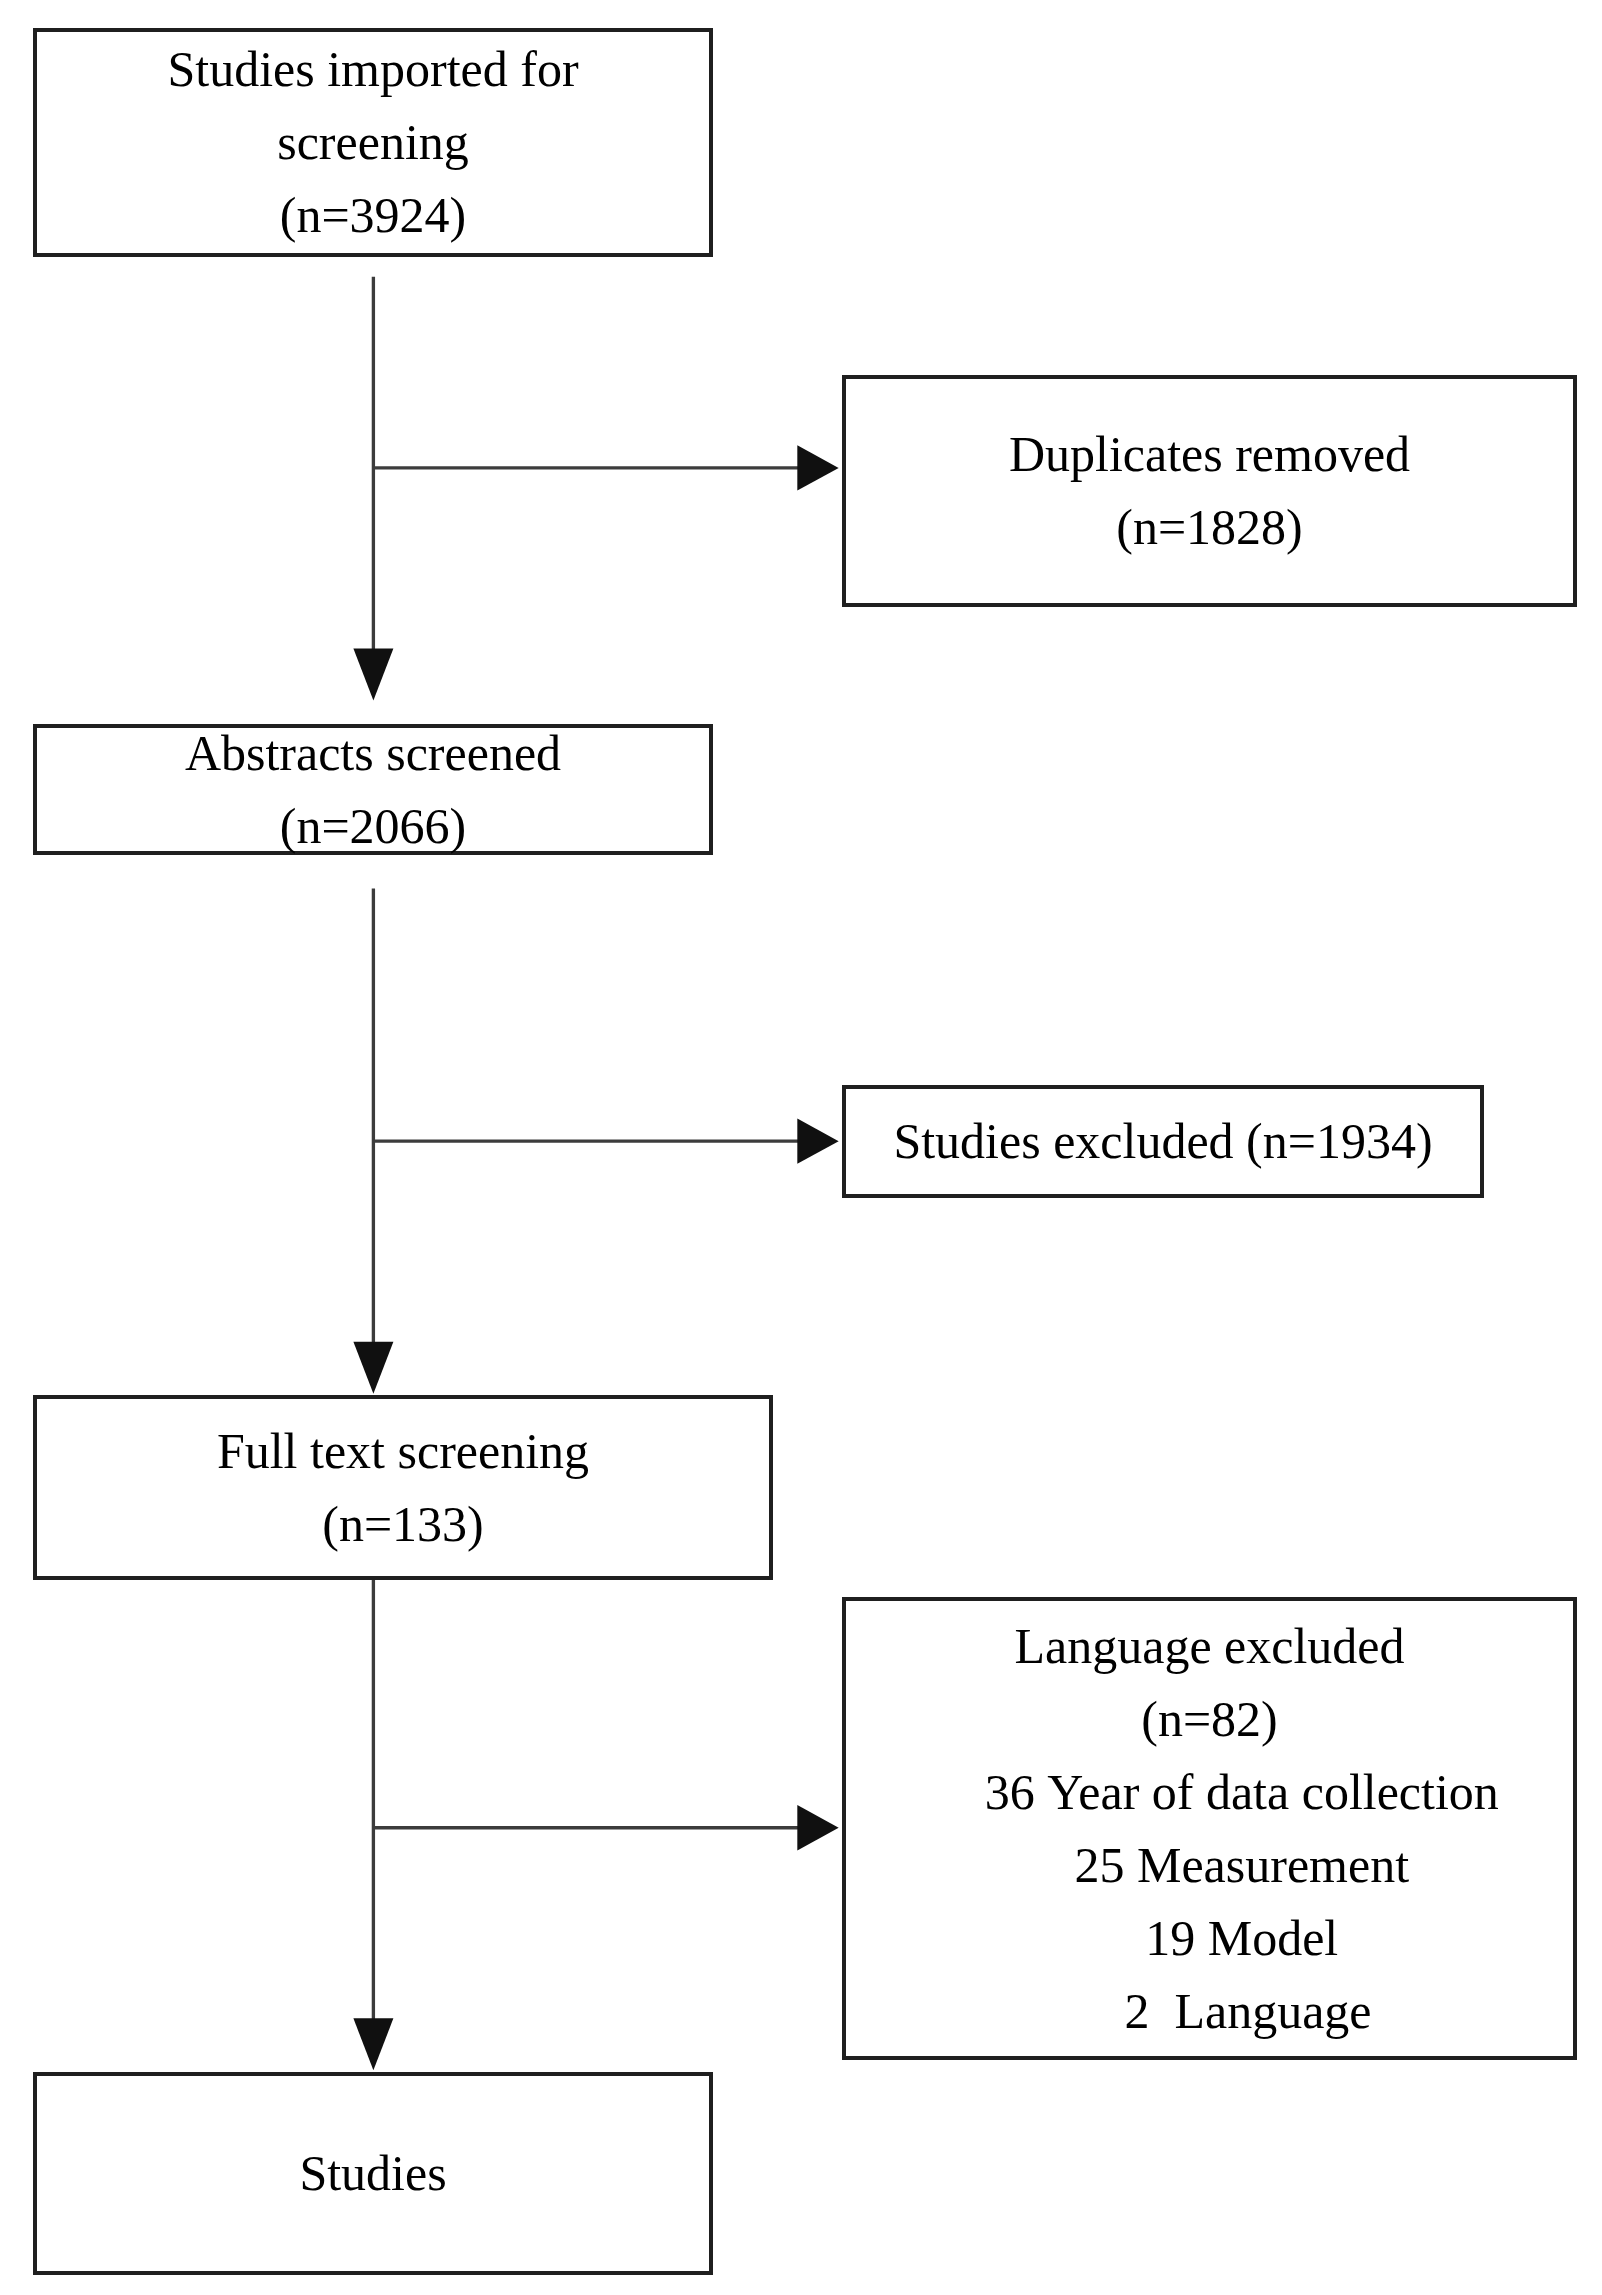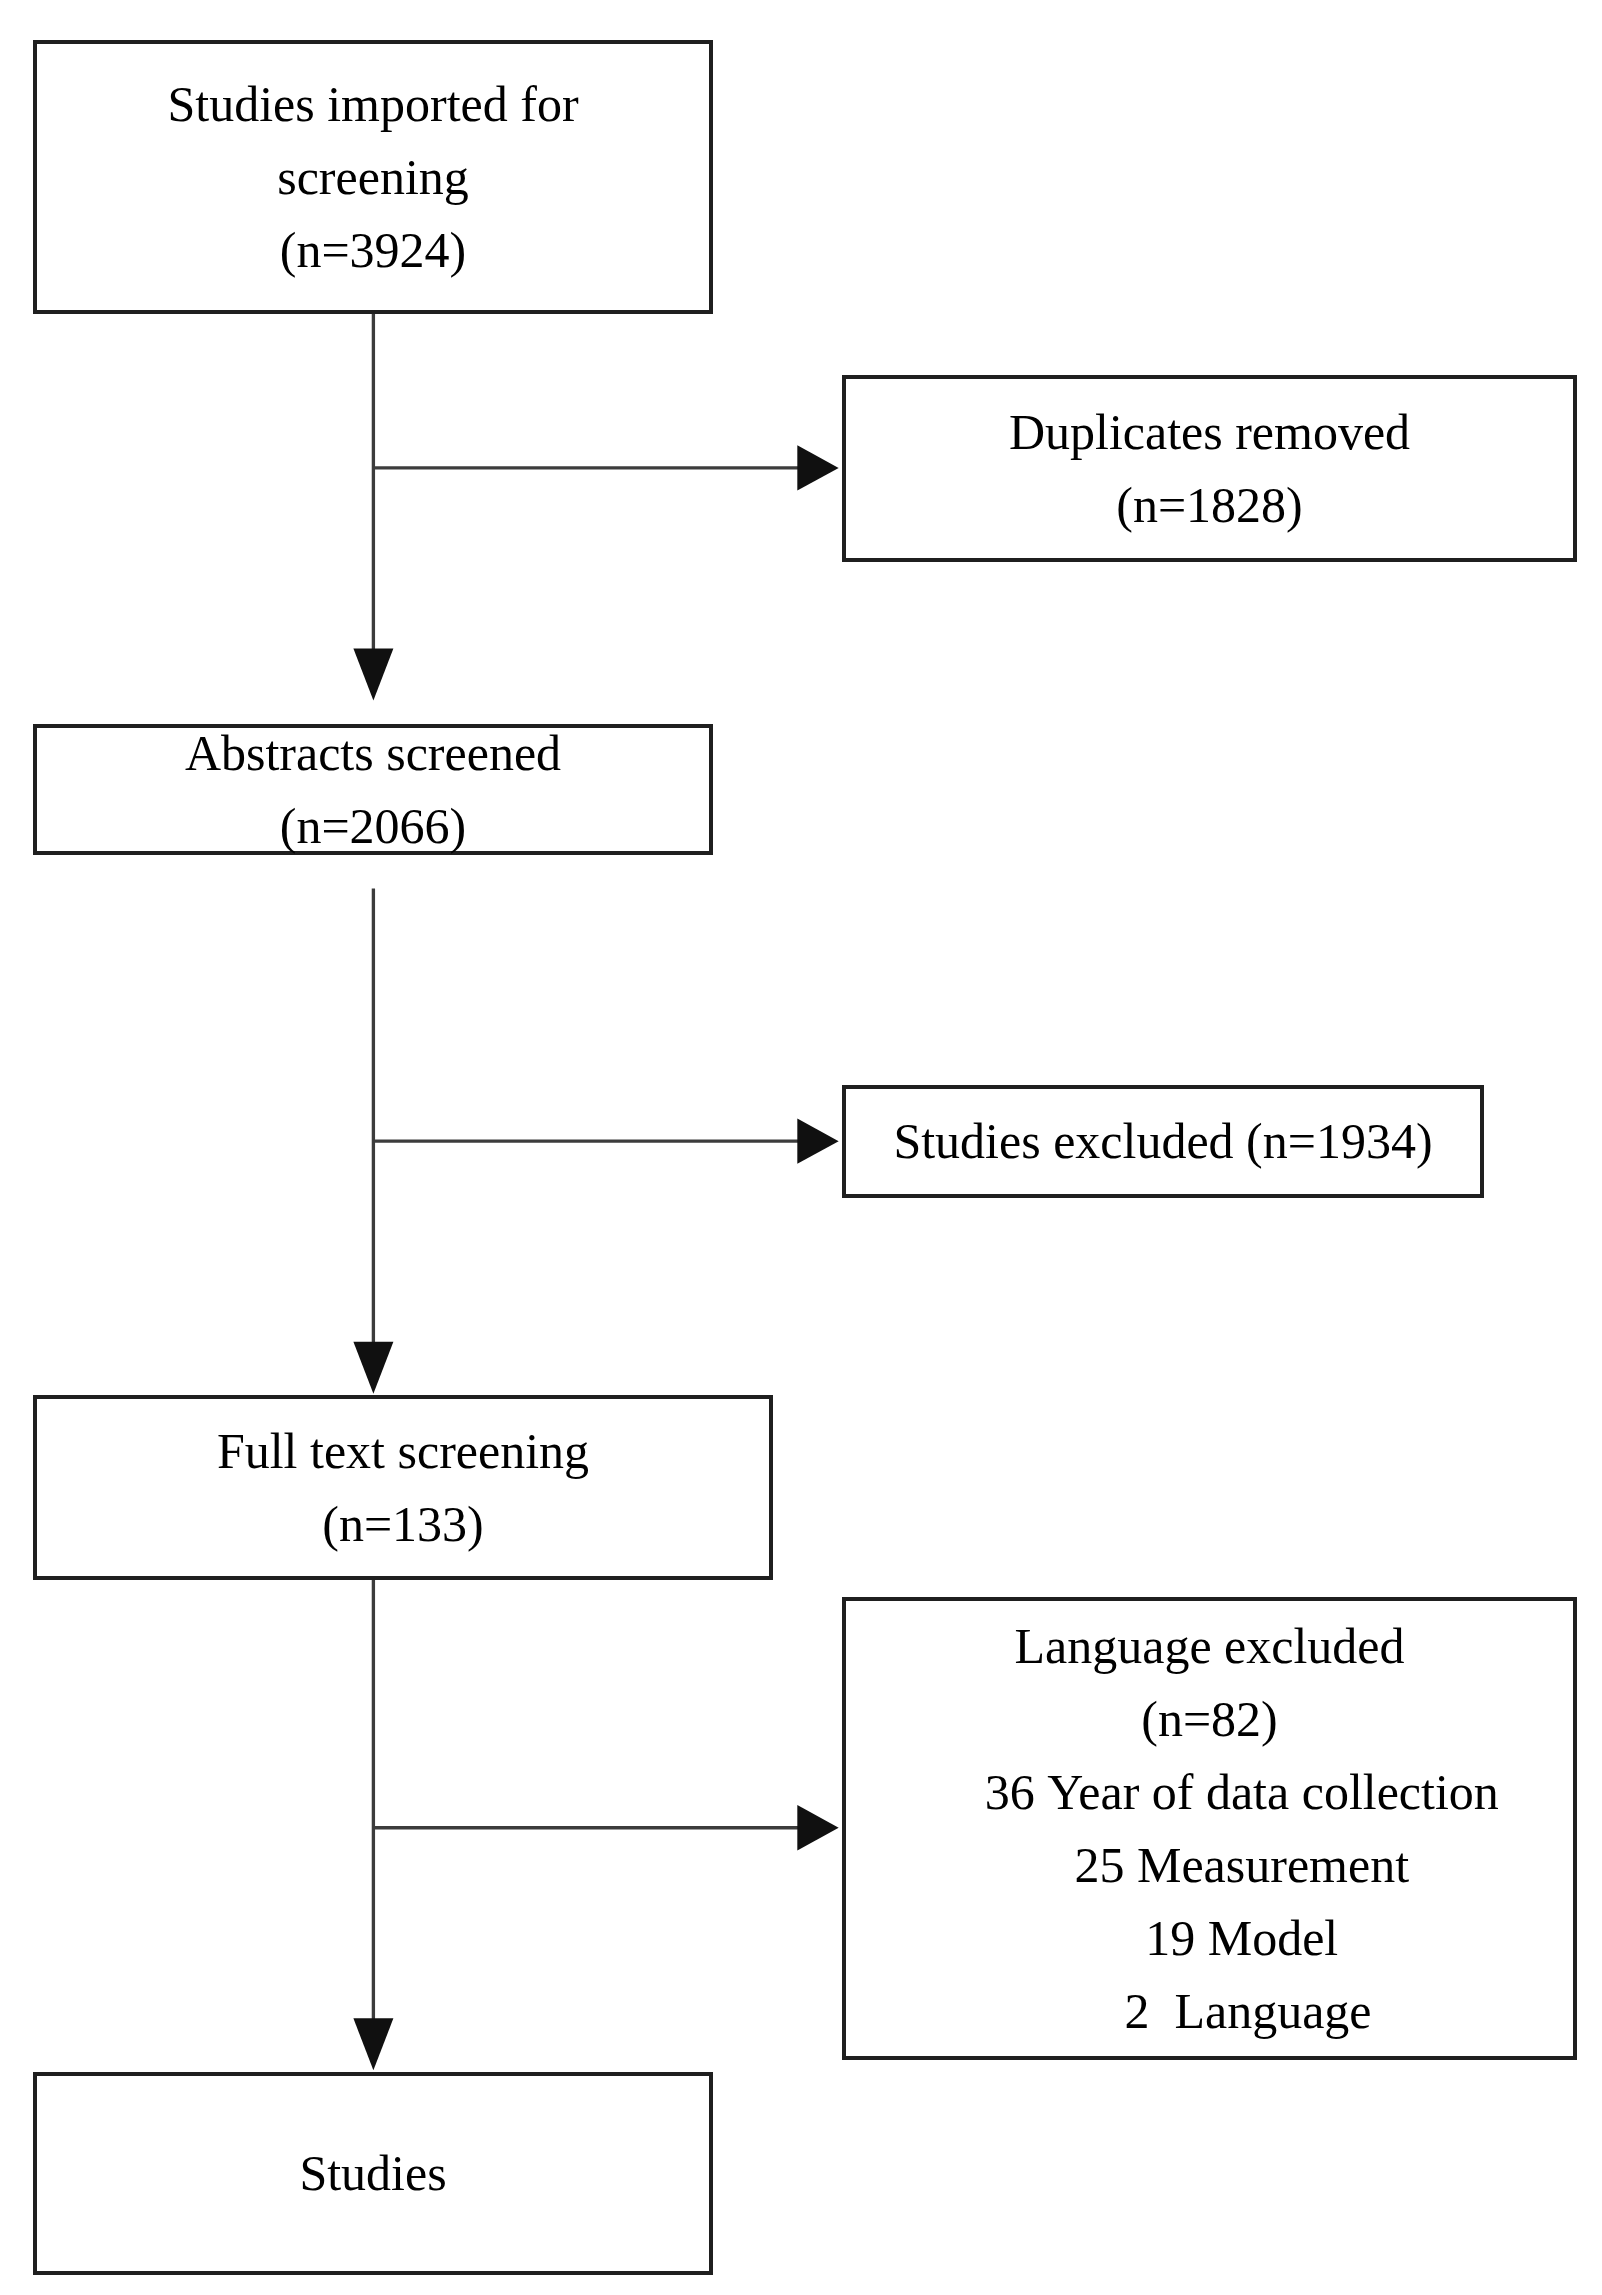--- a/index.html
+++ b/index.html
@@ -60,27 +60,27 @@
     <line x1="560" y1="1712" x2="1198" y2="1712" stroke="#3c3c3c" stroke-width="5"></line>
     <polygon points="1196,1678 1196,1746 1258,1712" fill="#101010"></polygon>
 
     <line x1="560" y1="2370" x2="560" y2="3030" stroke="#3c3c3c" stroke-width="5"></line>
     <polygon points="530,3028 590,3028 560,3106" fill="#101010"></polygon>
 
     <line x1="560" y1="2742" x2="1198" y2="2742" stroke="#3c3c3c" stroke-width="5"></line>
     <polygon points="1196,2708 1196,2776 1258,2742" fill="#101010"></polygon>
   </svg>
 
-  <div class="flow-box" style="left:33px;top:40px;width:680px;height:274px;">
+  <div class="flow-box" style="left:33px;top:28px;width:680px;height:229px;">
     <div class="line">Studies imported for</div>
     <div class="line">screening</div>
     <div class="line">(n=3924)</div>
   </div>
 
-  <div class="flow-box" style="left:842px;top:375px;width:735px;height:187px;">
+  <div class="flow-box" style="left:842px;top:375px;width:735px;height:232px;">
     <div class="line">Duplicates removed</div>
     <div class="line">(n=1828)</div>
   </div>
 
   <div class="flow-box" style="left:33px;top:724px;width:680px;height:131px;text-align:center;">
     <div class="line">Abstracts screened</div>
     <div class="line">(n=2066)</div>
   </div>
 
   <div class="flow-box" style="left:842px;top:1085px;width:642px;height:113px;">

